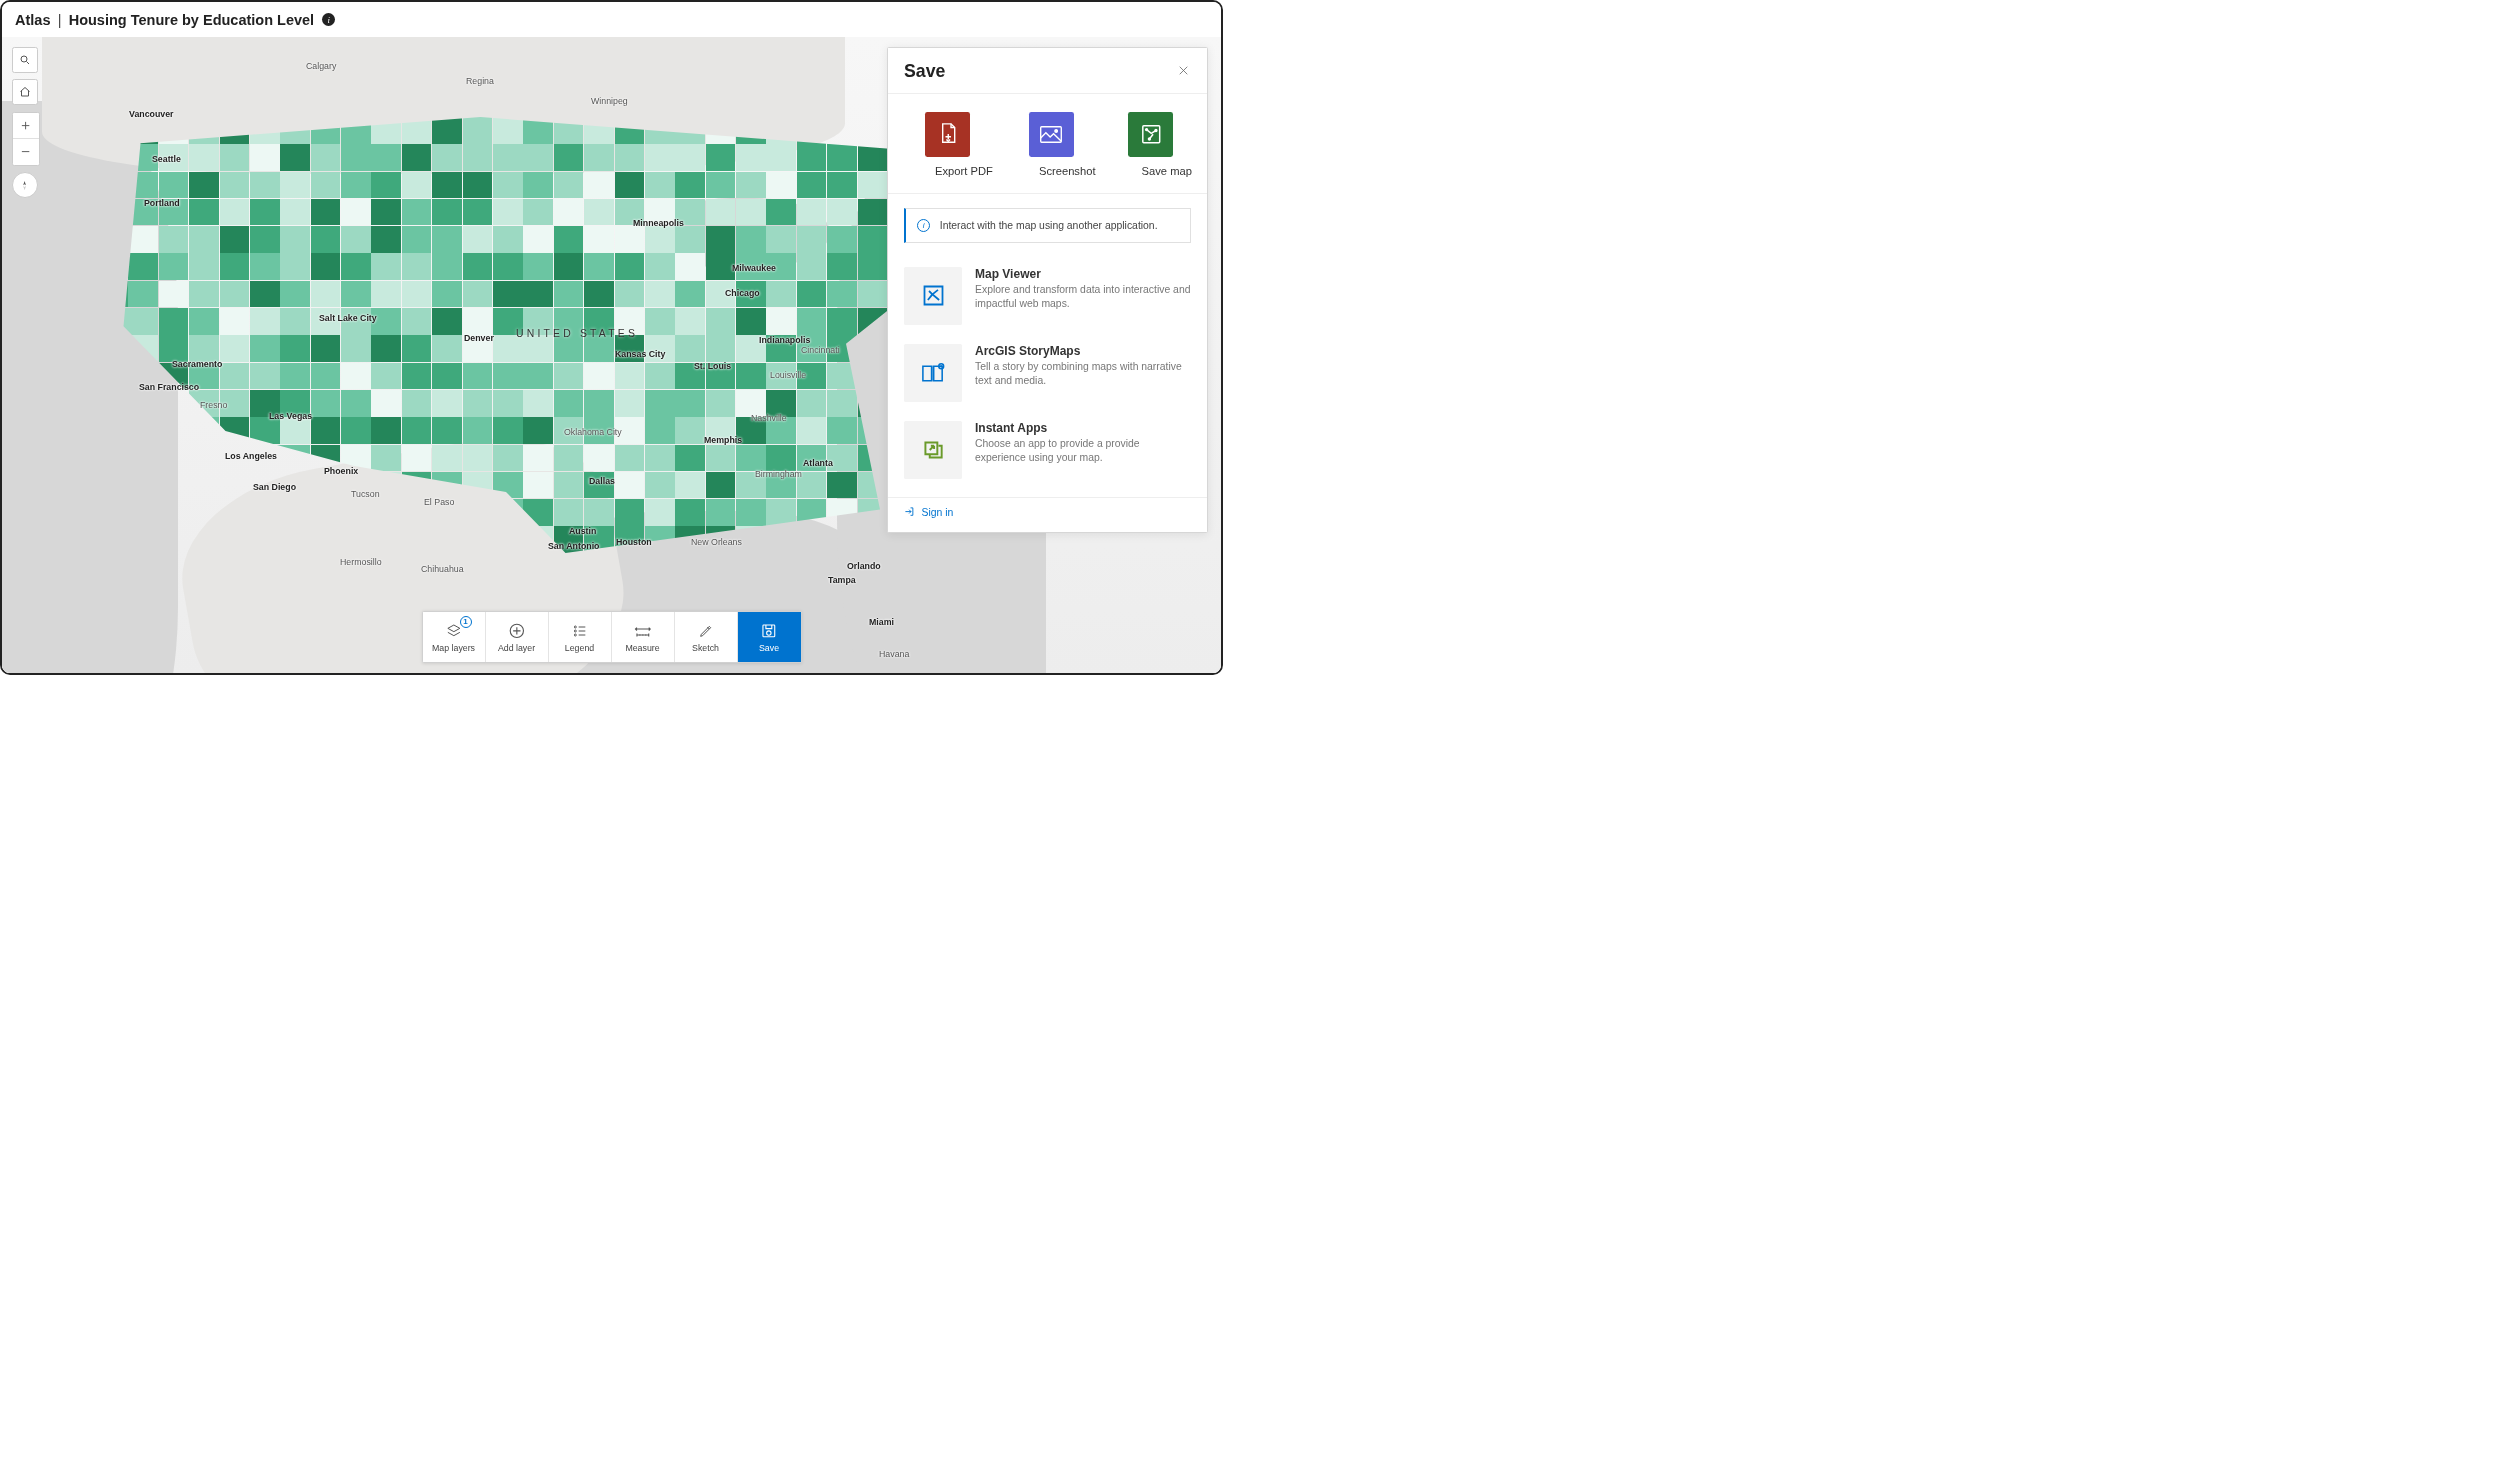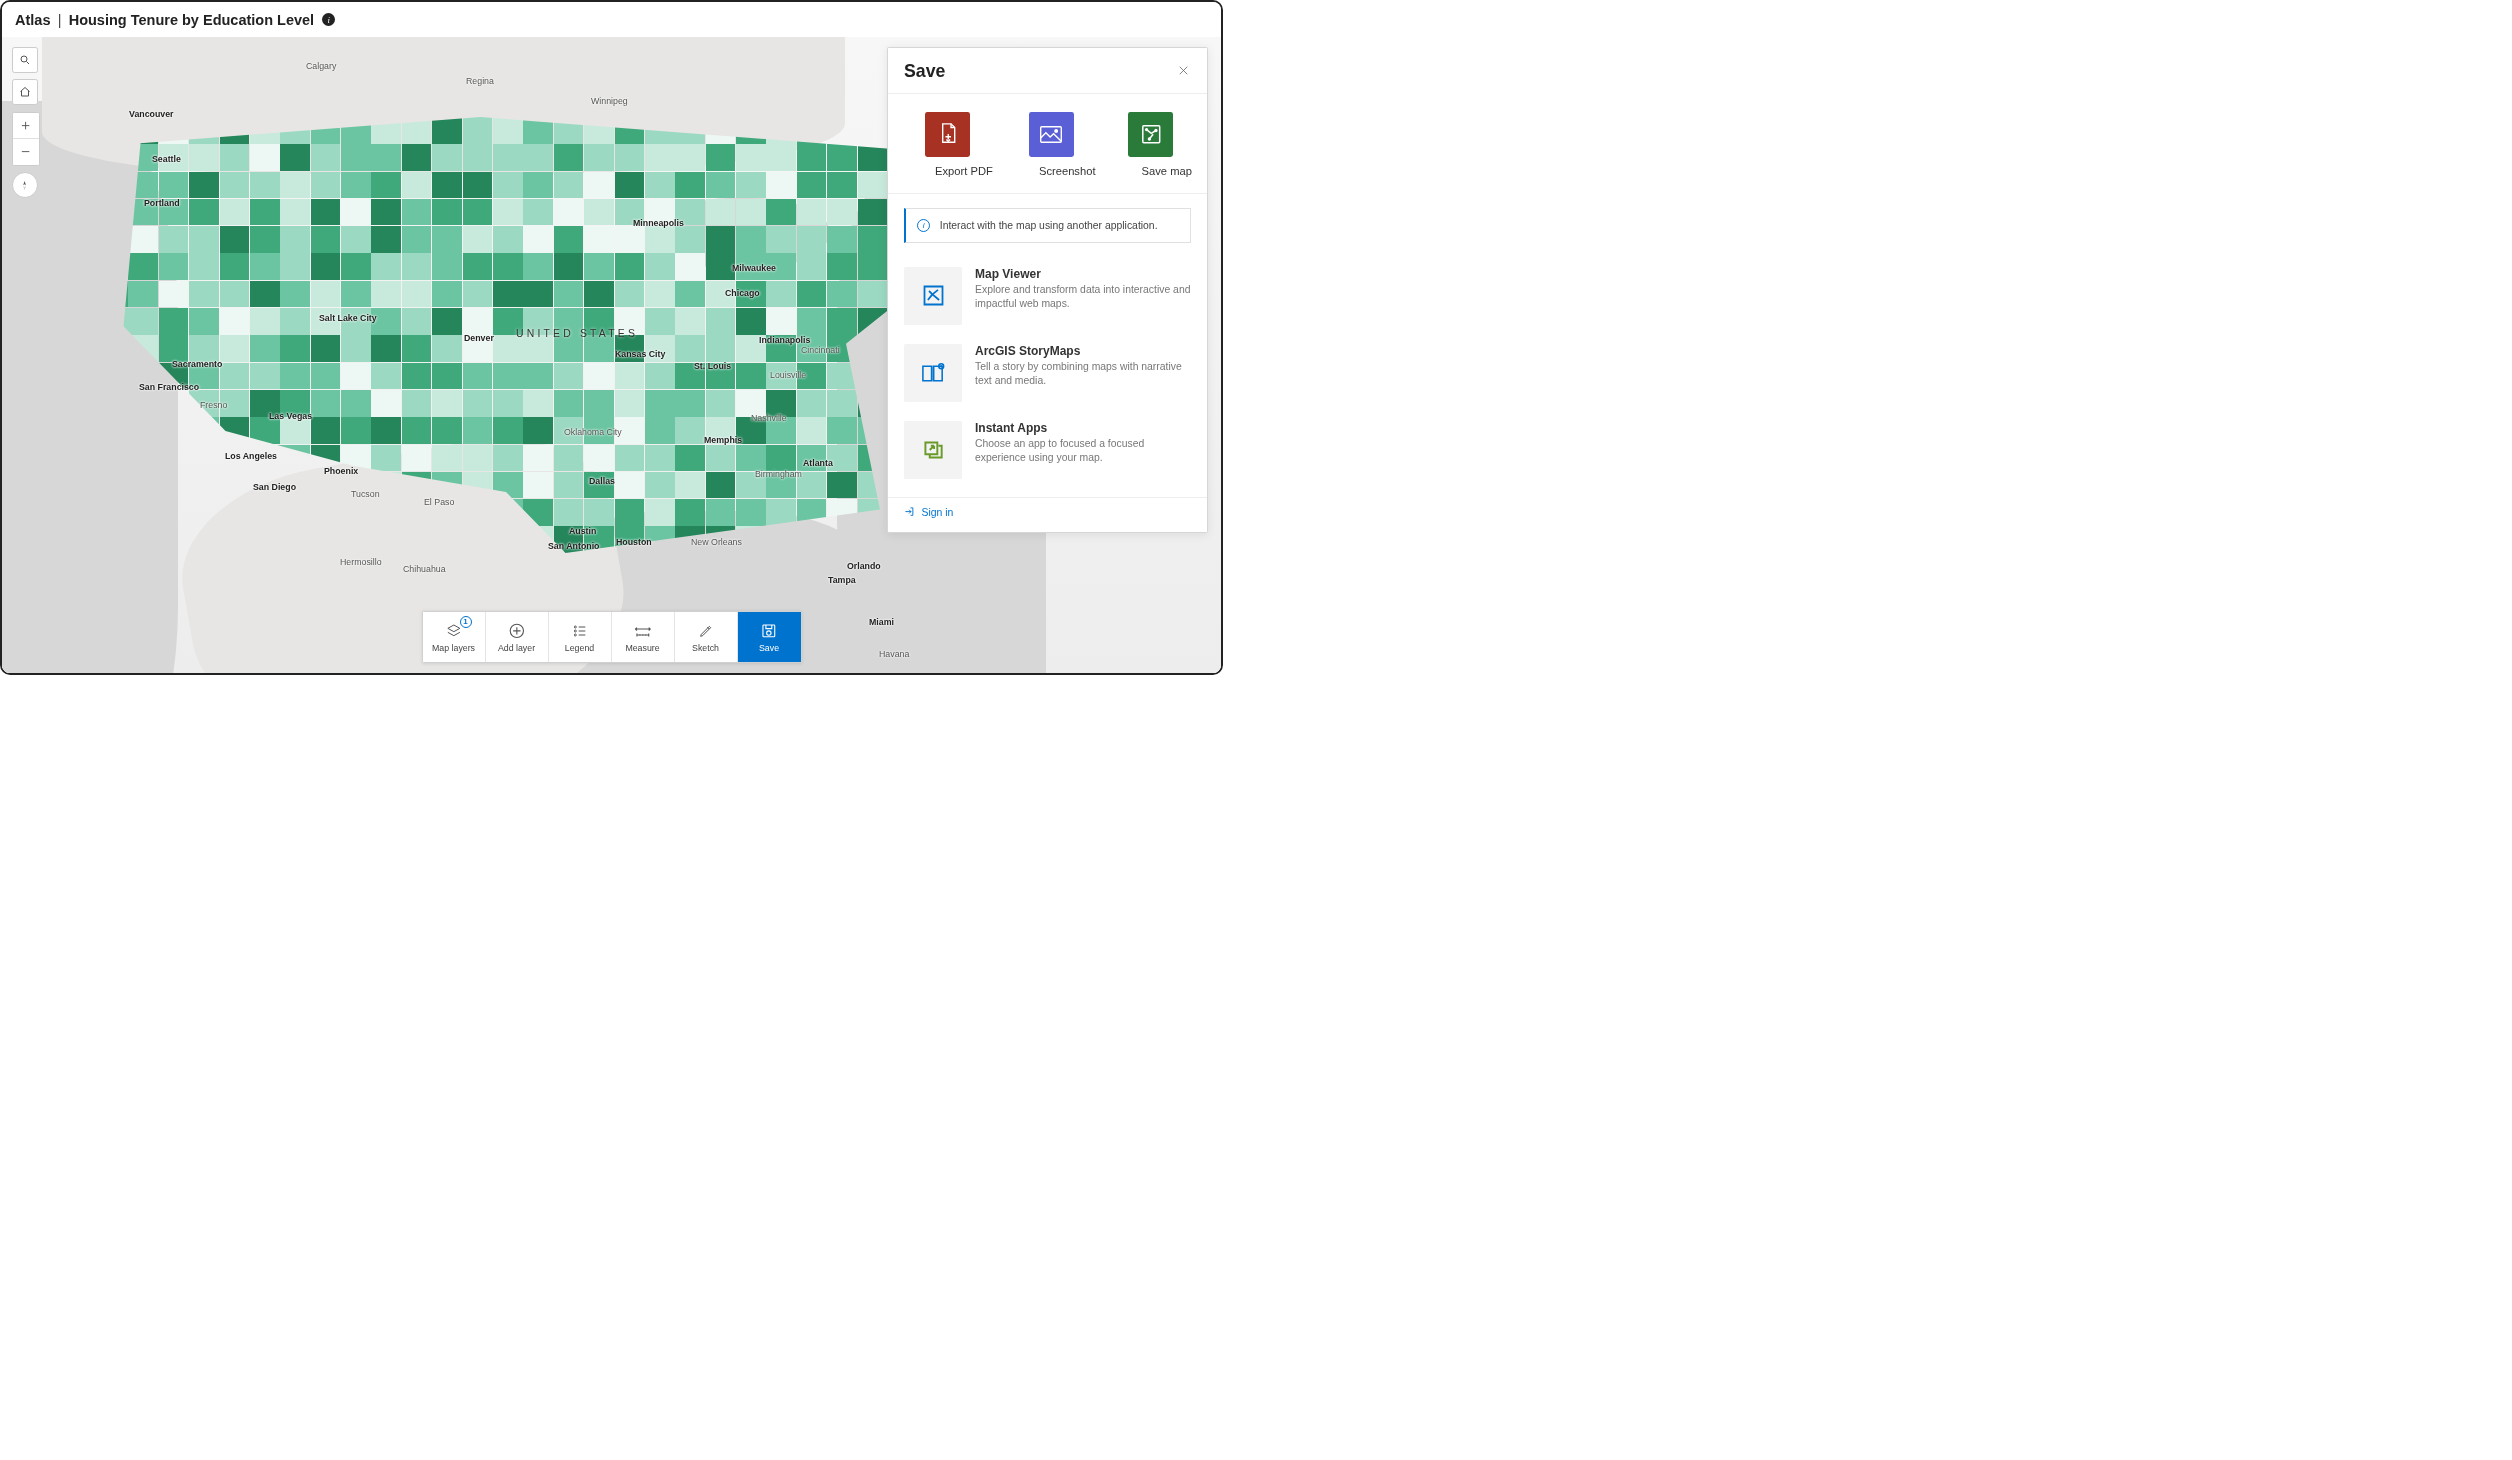--- a/index.html
+++ b/index.html
@@ -579,21 +579,21 @@
         <div class="city minor" style="left: 753px; top: 432px;">Birmingham</div>
         <div class="city" style="left: 587px; top: 439px;">Dallas</div>
         <div class="city" style="left: 251px; top: 445px;">San Diego</div>
         <div class="city minor" style="left: 349px; top: 452px;">Tucson</div>
         <div class="city minor" style="left: 422px; top: 460px;">El Paso</div>
         <div class="city" style="left: 567px; top: 489px;">Austin</div>
         <div class="city" style="left: 614px; top: 500px;">Houston</div>
         <div class="city" style="left: 546px; top: 504px;">San Antonio</div>
         <div class="city minor" style="left: 689px; top: 500px;">New Orleans</div>
         <div class="city minor" style="left: 338px; top: 520px;">Hermosillo</div>
-        <div class="city minor" style="left: 401px; top: 527px;">Chihuahua</div>
+        <div class="city minor" style="left: 419px; top: 527px;">Chihuahua</div>
         <div class="city" style="left: 845px; top: 524px;">Orlando</div>
         <div class="city" style="left: 826px; top: 538px;">Tampa</div>
         <div class="city" style="left: 867px; top: 580px;">Miami</div>
         <div class="city minor" style="left: 877px; top: 612px;">Havana</div>
       </div>
   </div>
 
   <div class="map-tools">
     <div class="tool-btn">
       <svg width="12" height="12" viewBox="0 0 24 24" fill="none" stroke="currentColor" stroke-width="2">
@@ -765,21 +765,21 @@
         <div class="app-item">
           <div class="ai-icon">
             <svg width="26" height="26" viewBox="0 0 24 24" fill="none" stroke="#6a9a2a" stroke-width="1.8">
               <path d="M5 5h11v11H5z"></path>
               <path d="M9 16v3h11V8h-3"></path>
               <path d="M13 8l-4 4M13 8h-3M13 8v3"></path>
             </svg>
           </div>
           <div class="ai-txt">
             <div class="ai-title">Instant Apps</div>
-            <div class="ai-desc">Choose an app to focused a focused experience using your map.</div>
+            <div class="ai-desc">Choose an app to provide a provide experience using your map.</div>
           </div>
         </div>
       </div>
     <div class="panel-ft">
       <a class="signin">
         <svg width="11.2" height="11.2" viewBox="0 0 24 24" fill="none" stroke="#0073cf" stroke-width="2">
             <path d="M14 4h5v16h-5"></path>
             <path d="M3 12h12"></path>
             <path d="M11 8l4 4-4 4"></path>
           </svg>

